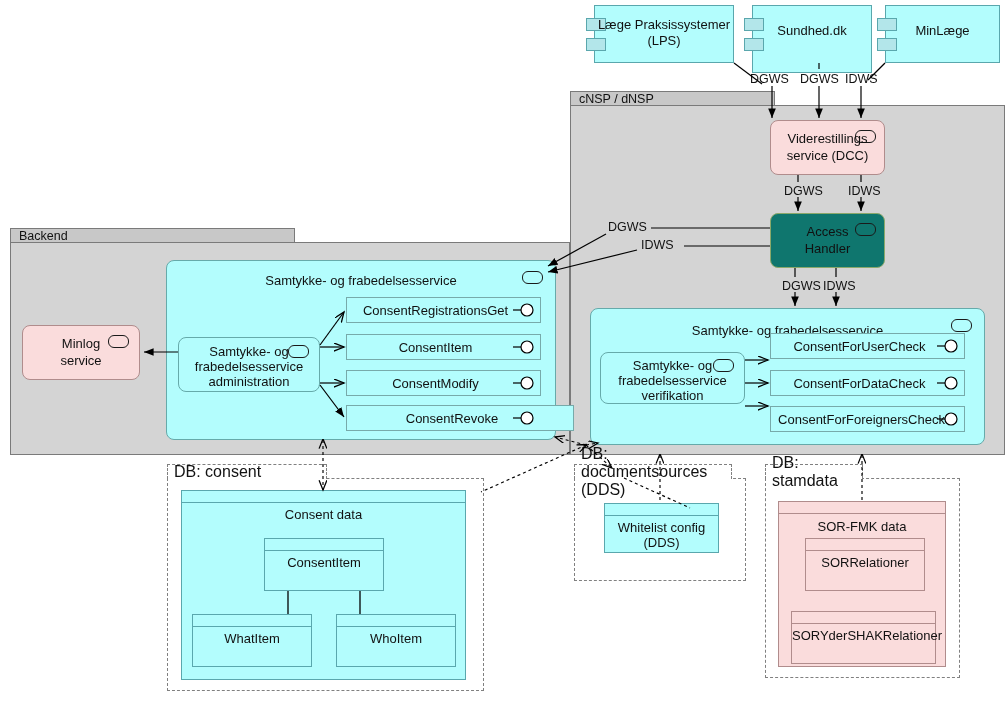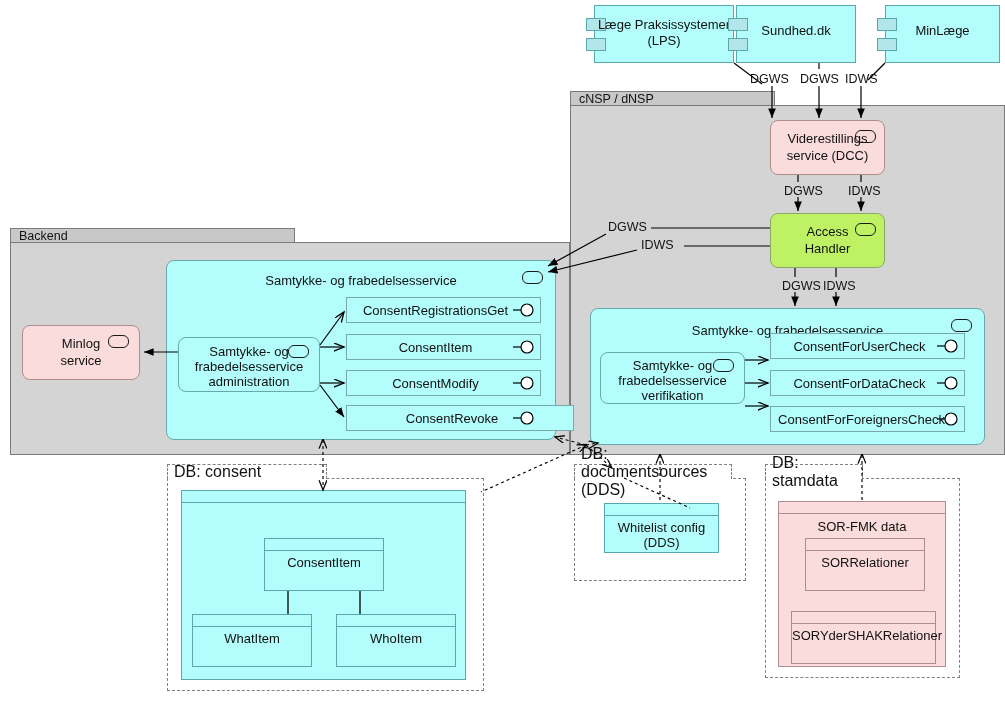--- a/index.html
+++ b/index.html
@@ -27,21 +27,21 @@
   .comp-lbl{position:absolute;left:0;right:0;text-align:center;font-size:13px;
             color:#111;line-height:1.15;}
   
   .cicon{position:absolute;left:-9px;width:20px;height:13px;
          background:#b3e6ea;border:1px solid #5aa7ad;box-sizing:border-box;}
 
   
   .svc{border-radius:8px;border:1px solid #8a8a8a;}
   .svc.cyan{background:#b3fdfd;border-color:#6aa;}
   .svc.pink{background:#fadcdc;border-color:#b08c8c;}
-  .svc.green{background:#bef264;border-color:#8aa86a;}
+  .svc.green{background:#0f766e;border-color:#8aa86a;}
   .svc-lbl{position:absolute;left:0;right:0;text-align:center;font-size:13px;
            color:#111;line-height:1.22;}
   
   .glyph{position:absolute;width:19px;height:11px;border:1.4px solid #1a1a1a;
          border-radius:6px;background:transparent;}
 
   
   .opbox{background:#b3fdfd;border:1px solid #7aa;box-sizing:border-box;}
   .opbox-lbl{position:absolute;left:0;right:0;text-align:center;font-size:13px;color:#111;}
 
@@ -74,21 +74,21 @@
     <span>Backend</span>
   </div>
 
   <div class="abs comp" style="left:594px;top:5px;width:140px;height:58px;">
     <div class="cicon" style="top:12px;"></div>
     <div class="cicon" style="top:32px;"></div>
     <div class="comp-lbl" style="top:12px;">Læge Praksissystemer</div>
     <div class="comp-lbl" style="top:28px;">(LPS)</div>
   </div>
 
-  <div class="abs comp" style="left:736px;top:5px;width:120px;height:58px;">
+  <div class="abs comp" style="left:752px;top:5px;width:120px;height:68px;">
     <div class="cicon" style="top:12px;"></div>
     <div class="cicon" style="top:32px;"></div>
     <div class="comp-lbl" style="top:18px;">Sundhed.dk</div>
   </div>
 
   <div class="abs comp" style="left:885px;top:5px;width:115px;height:58px;">
     <div class="cicon" style="top:12px;"></div>
     <div class="cicon" style="top:32px;"></div>
     <div class="comp-lbl" style="top:18px;">MinLæge</div>
   </div>
@@ -158,20 +158,21 @@
     <div class="svc-lbl" style="top:27px;">service</div>
   </div>
 
   <div class="abs dbpkg" style="left:167px;top:478px;width:317px;height:213px;"></div>
   <div class="dbpkg-tab" style="left:167px;top:464px;width:160px;height:15px;">
     <span>DB: consent</span>
   </div>
 
   <div class="abs ent" style="left:181px;top:490px;width:285px;height:190px;">
     <div class="ent-bar"></div>
+    <div class="ent-lbl" style="top:16px;">Consent data</div>
   </div>
 
   <div class="abs ent" style="left:264px;top:538px;width:120px;height:53px;">
     <div class="ent-bar"></div>
     <div class="ent-lbl" style="top:16px;">ConsentItem</div>
   </div>
 
   <div class="abs ent" style="left:192px;top:614px;width:120px;height:53px;">
     <div class="ent-bar"></div>
     <div class="ent-lbl" style="top:16px;">WhatItem</div>

